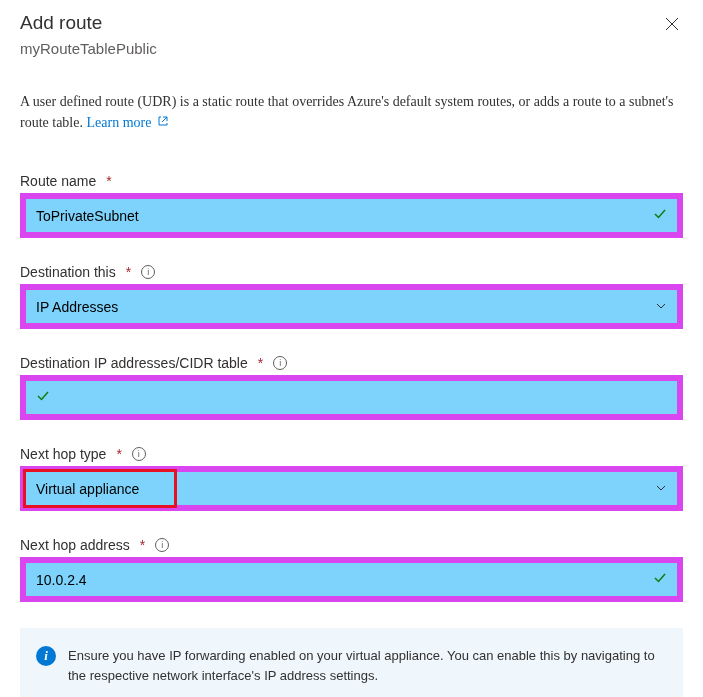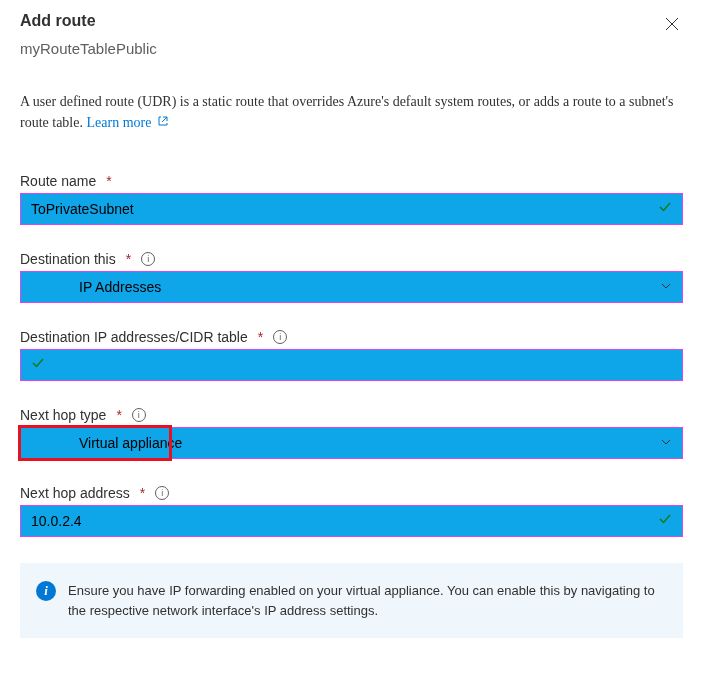--- a/index.html
+++ b/index.html
@@ -5,33 +5,33 @@
     * { box-sizing: border-box; margin: 0; padding: 0; }
     body {
       font-family: 'Segoe UI', -apple-system, BlinkMacSystemFont, sans-serif;
       font-size: 14px;
       color: #323130;
       background: #fff;
       width: 703px;
       padding: 12px 20px;
     }
     .header { display: flex; justify-content: space-between; align-items: flex-start; margin-bottom: 2px; }
-    .title { font-size: 16px; font-weight: 700; color: #323130; }
+    .title { font-size: 19px; font-weight: 400; color: #323130; }
     .close { font-size: 18px; cursor: pointer; padding: 4px; line-height: 1; color: #323130; font-weight: 300; }
     .subtitle { font-size: 15px; color: #605e5c; margin-bottom: 34px; }
     .description { font-size: 14px; color: #323130; line-height: 1.5; margin-bottom: 40px; font-family: Liberation Serif, serif; }
     .learn-more { color: #0078d4; text-decoration: none; }
     .ext-icon { display: inline-block; margin-left: 2px; }
     .field { margin-bottom: 26px; }
     .label-row { display: flex; align-items: center; gap: 10px; margin-bottom: 4px; font-size: 14px; color: #323130; }
     .required { color: #a4262c; }
     .info-icon { display: inline-flex; align-items: center; justify-content: center; width: 14px; height: 14px; border: 1px solid #605e5c; border-radius: 50%; font-size: 9px; color: #605e5c; cursor: pointer; line-height: 1; font-style: normal;}
-    .input-wrapper { position: relative; display: flex; align-items: center; border: 1px solid #d946ef; background: #0ea5e9; height: 32px; }
+    .input-wrapper { position: relative; display: flex; align-items: center; border: 6px solid #d946ef; background: #7dd3fc; height: 45px; }
     .input-wrapper input { border: none; outline: none; flex: 1; padding: 0 10px; font-size: 14px; font-family: inherit; background: transparent; height:100%; }
-    .input-wrapper.select { cursor: pointer; padding-left: 48px; }
+    .input-wrapper.select { cursor: pointer; }
     .check { color: #107c10; padding: 0 10px; font-size: 16px; }
     .chevron { padding: 0 10px; color: #323130; }
     .highlight-box { position: absolute; top: -3px; left: -3px; height: calc(100% + 6px); width: 154px; border: 3px solid #e81123; pointer-events: none; }
     .callout { display: flex; gap: 12px; background: #eff6fc; padding: 18px 16px; margin-top: 22px; }
     .callout-icon { flex-shrink: 0; width: 20px; height: 20px; border-radius: 50%; background: #0078d4; color: #fff; display: flex; align-items: center; justify-content: center; font-weight: bold; font-style: italic; font-family: Georgia, serif; font-size: 13px; }
     .callout-text { font-size: 13px; color: #323130; line-height: 1.5; }
   </style>
 </head>
 <body>
 

